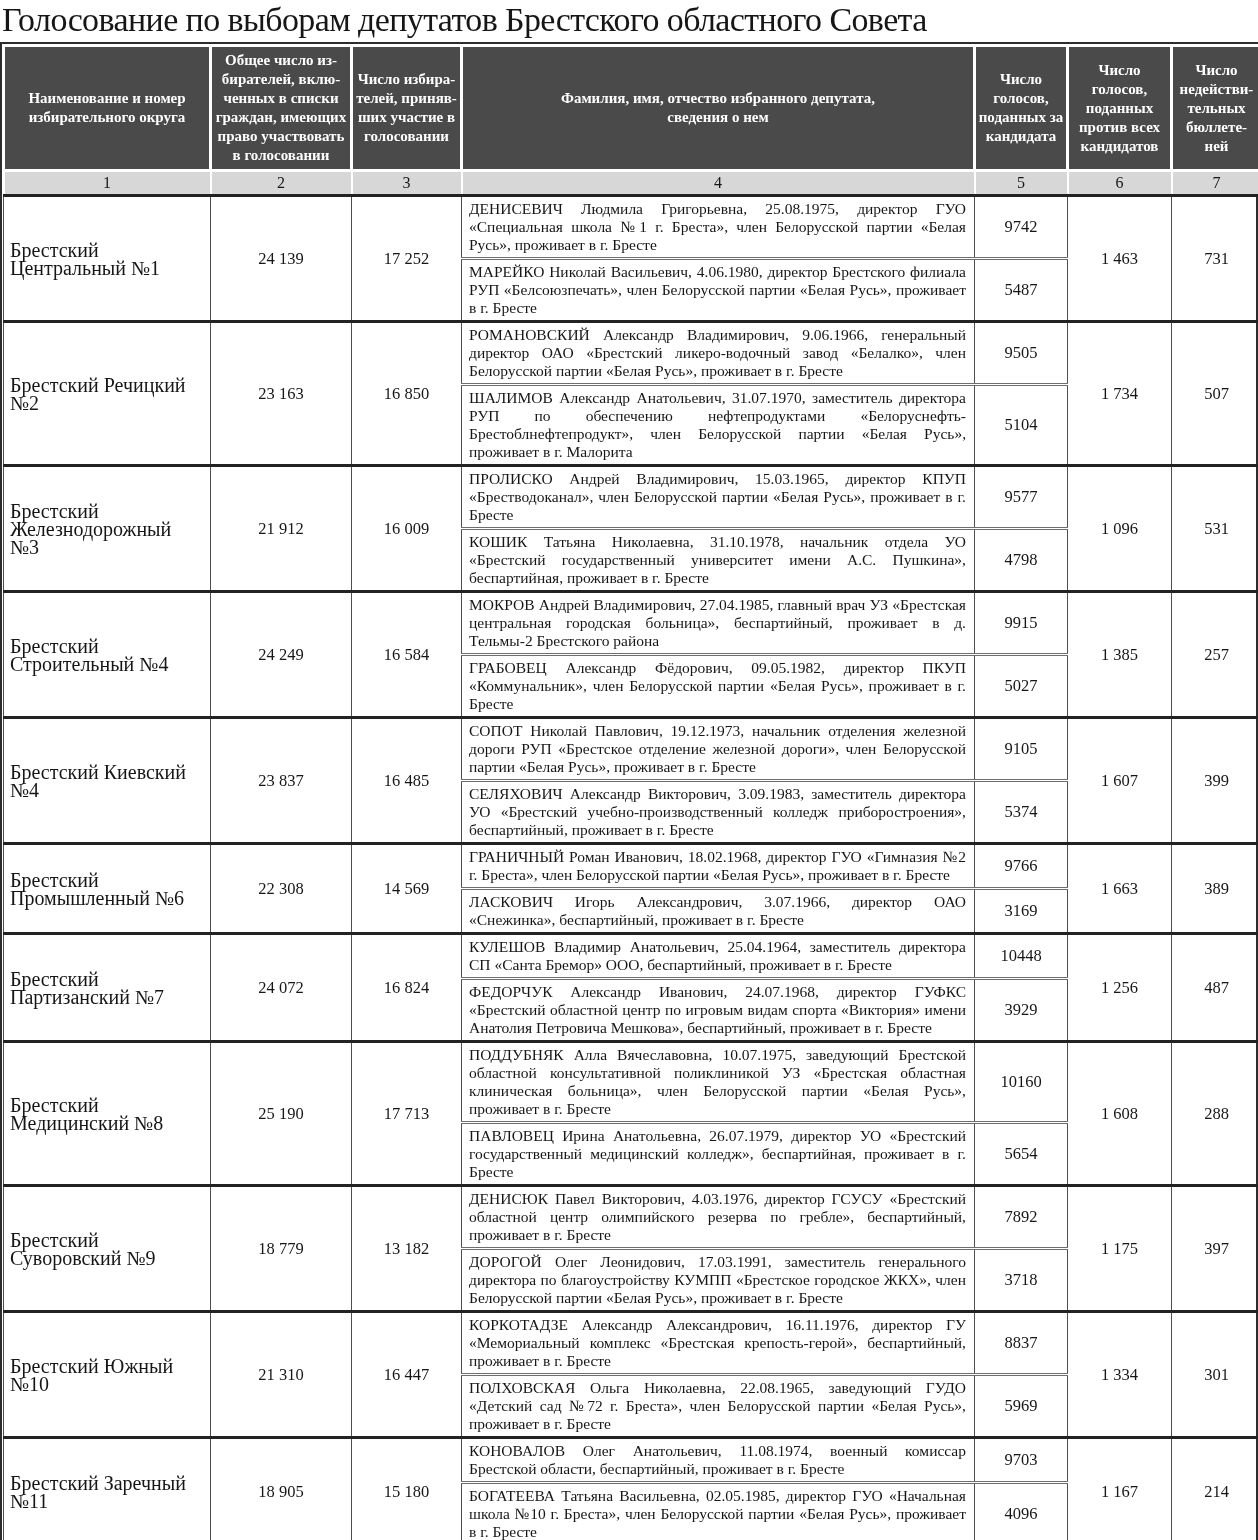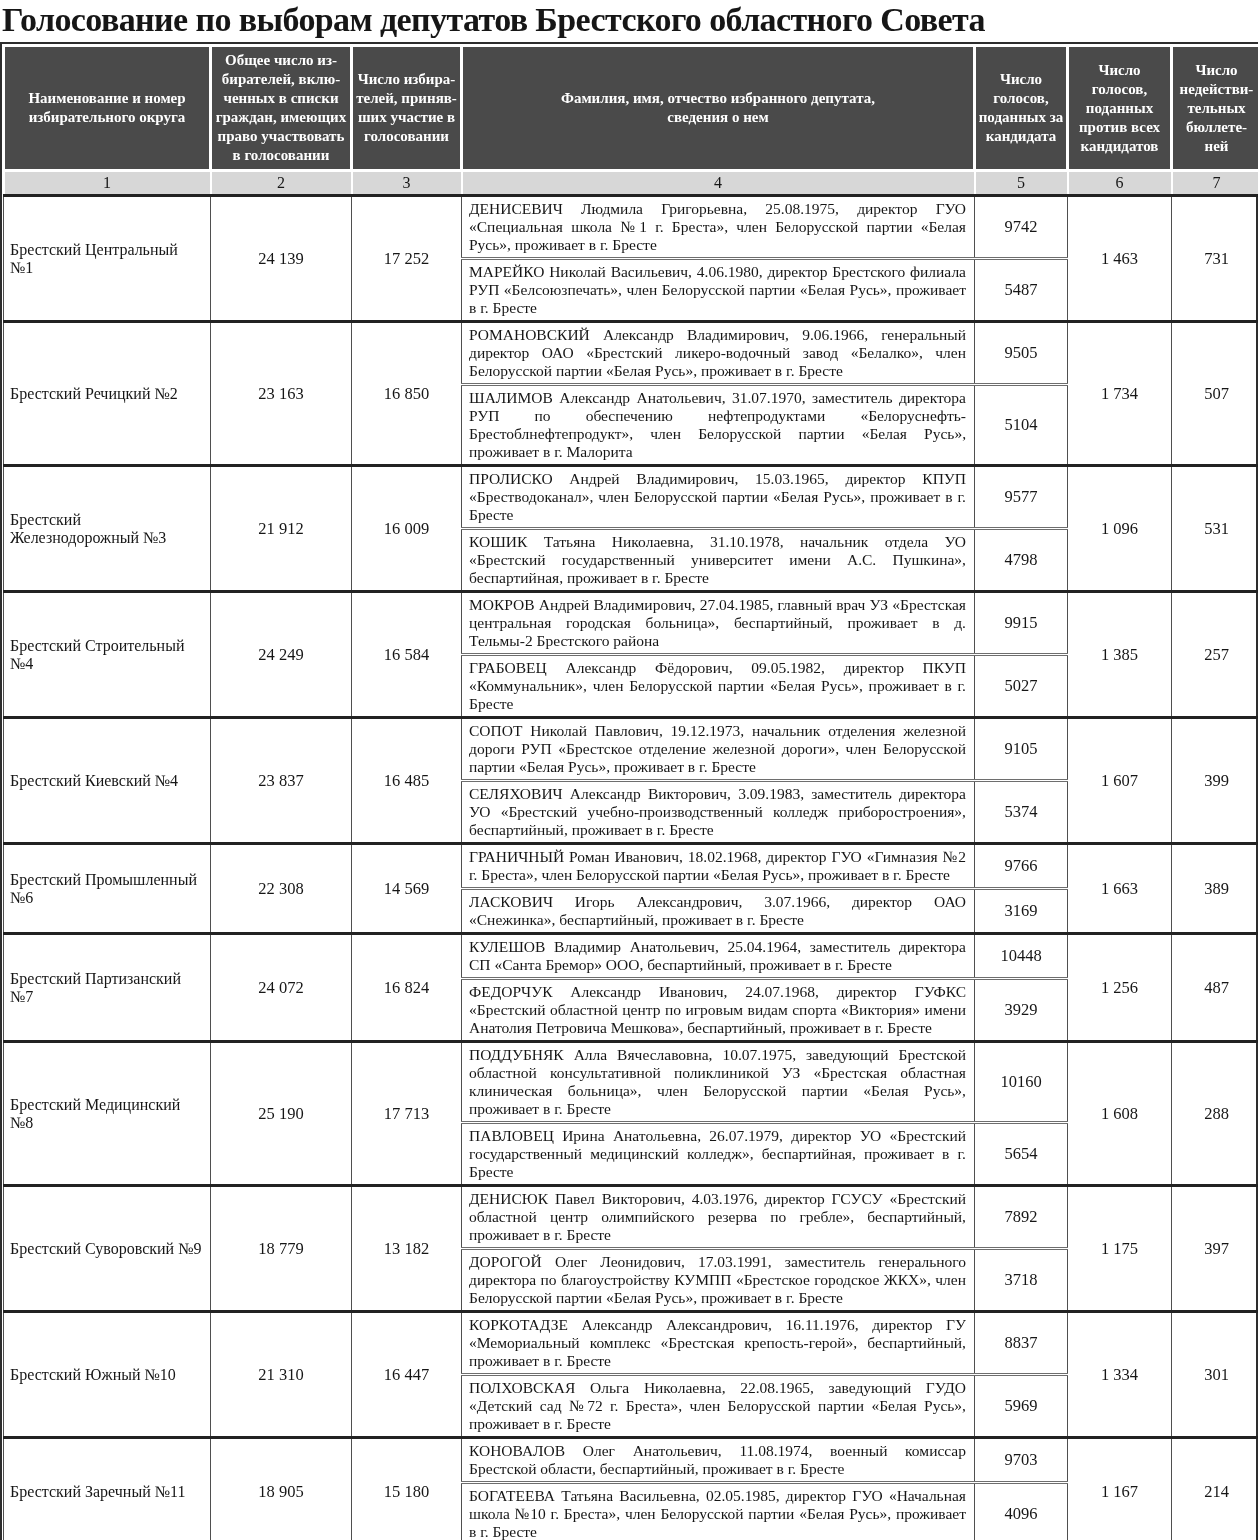--- a/index.html
+++ b/index.html
@@ -8,21 +8,21 @@
     background: #ffffff;
     color: #161616;
     font-family: "Liberation Serif", "DejaVu Serif", serif;
   }
   body { width: 1258px; }
 
   h1.doc-title {
     margin: 0 0 3px 2px;
     font-size: 34px;
     line-height: 39px;
-    font-weight: bold;
+    font-weight: normal;
     letter-spacing: -0.6px;
     white-space: nowrap;
   }
 
   .tbl-wrap { border: 2px solid #2d2d2d; }
 
   table.results {
     border-collapse: collapse;
     table-layout: fixed;
     width: 100%;
@@ -59,21 +59,21 @@
   tbody td {
     border: 1px solid #4f4f4f;
     vertical-align: middle;
     font-size: 15.5px;
     line-height: 18px;
     padding: 2px 5px;
   }
   tbody tr.dstart td { border-top: 3px solid #222222; }
   td.sub { border-top: 3px double #6e6e6e; }
 
-  td.c1 { text-align: left; padding-left: 6px; font-size: 16px; margin-left: 40px; }
+  td.c1 { text-align: left; padding-left: 6px; font-size: 20px; margin-left: 40px; }
   td.num { text-align: center; font-size: 16.5px; }
   td.c4 { text-align: justify; padding: 3px 8px 3px 7px; }
 </style>
 </head>
 <body>
 
 <h1 class="doc-title">Голосование по выборам депутатов Брестского областного Совета</h1>
 
 <div class="tbl-wrap">
 <table class="results">

